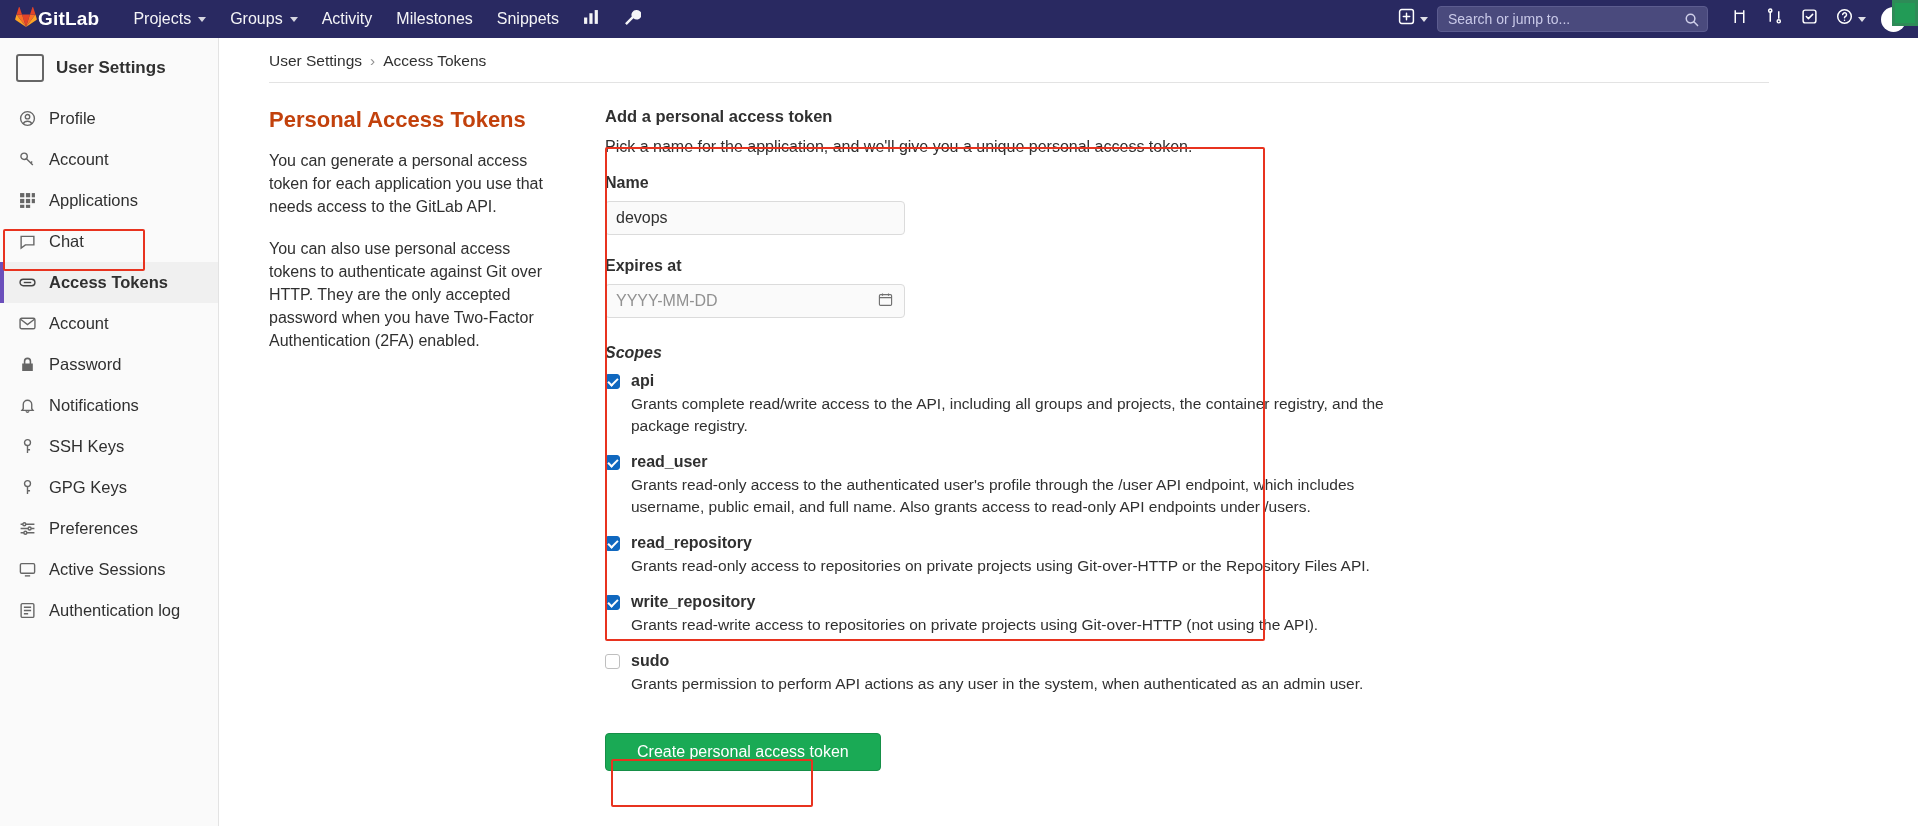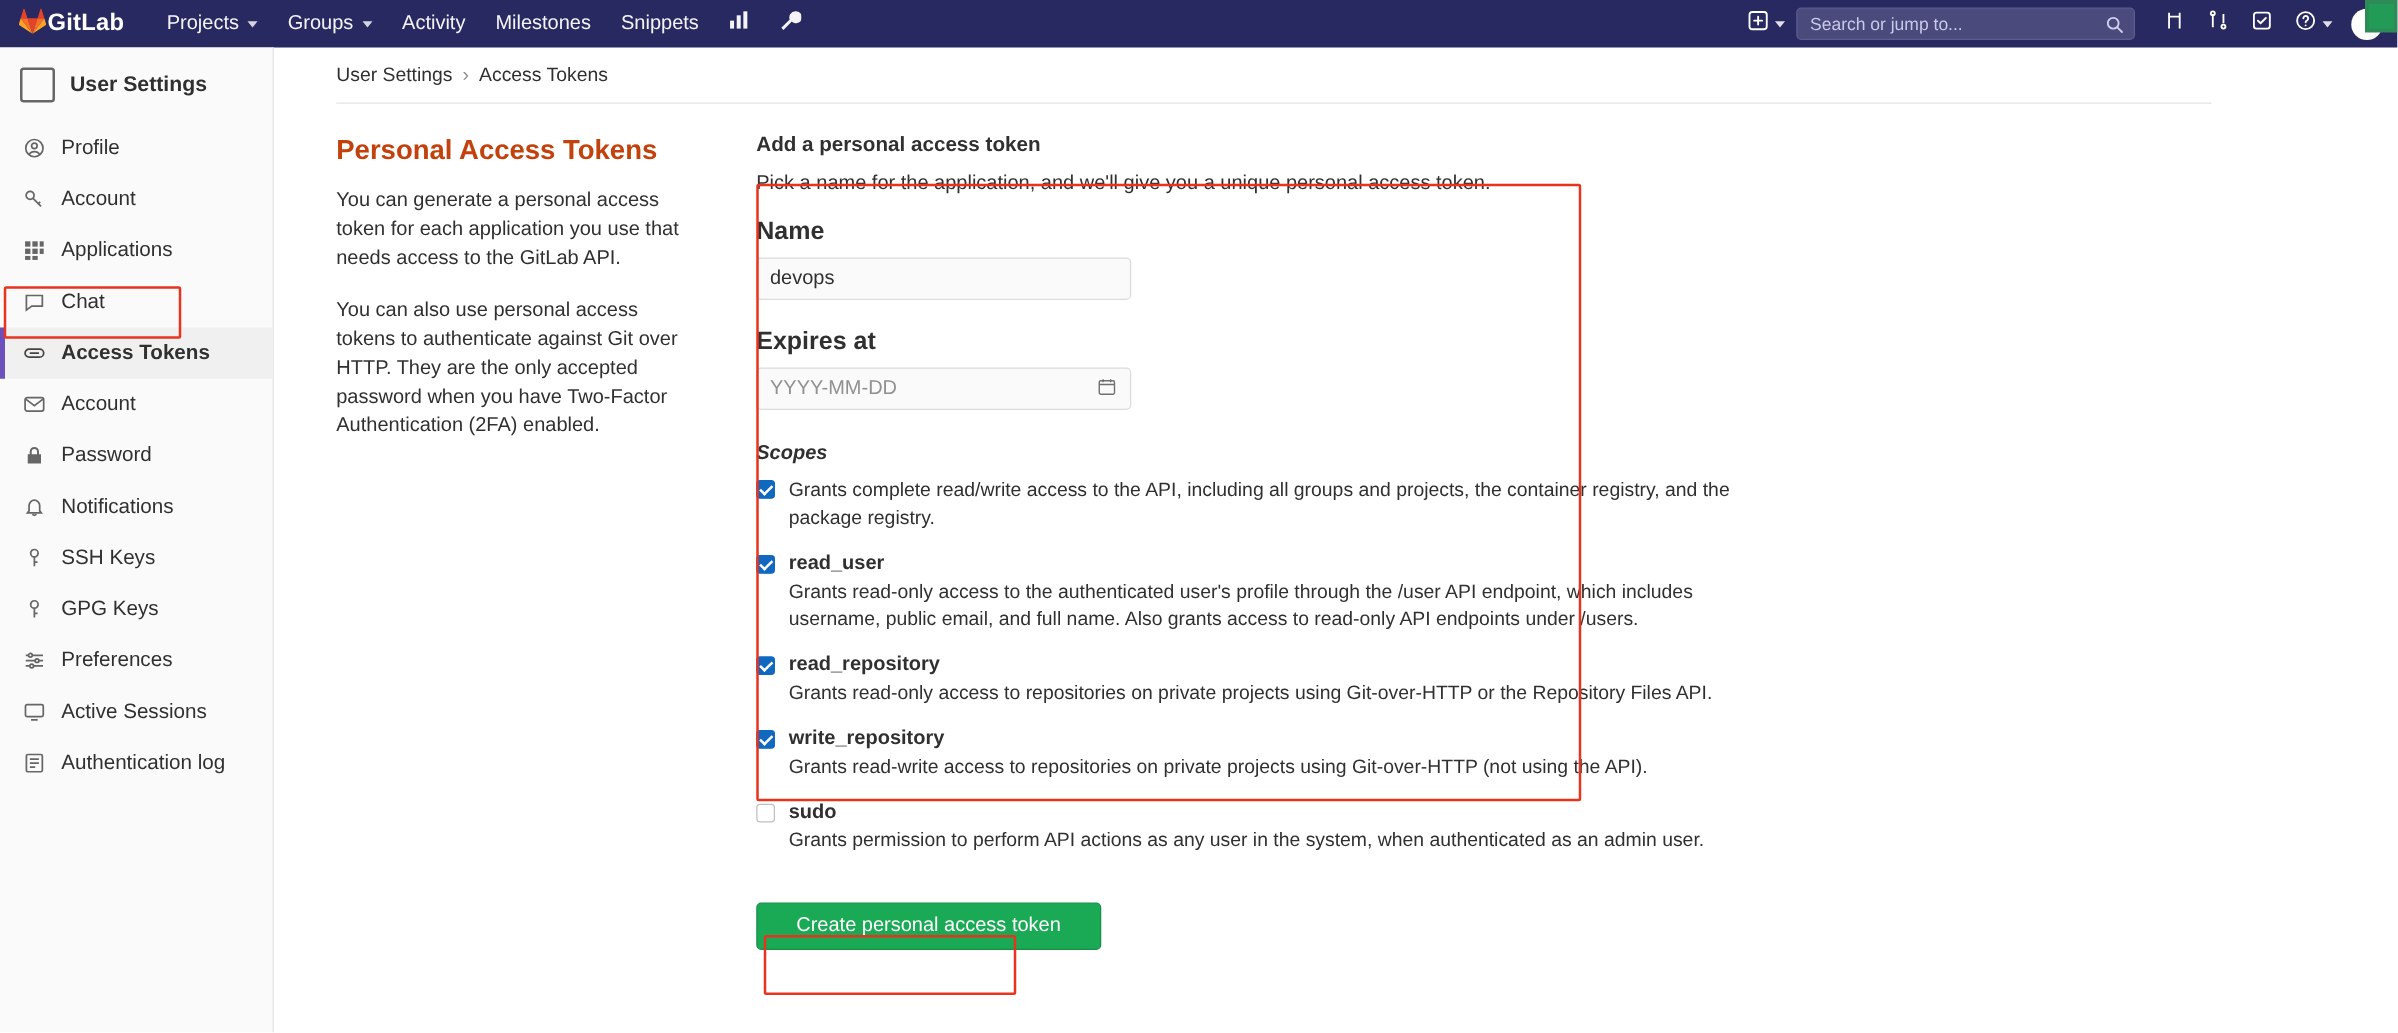--- a/index.html
+++ b/index.html
@@ -207,21 +207,21 @@
     margin: 0 0 12px 0;
     color: #303030;
   }
   .sub-desc {
     font-size: 16px;
     color: #303030;
     margin: 0 0 18px 0;
   }
 
   .field-label {
-    font-size: 20px;
+    font-size: 16px;
     font-weight: bold;
     margin-bottom: 9px;
     color: #303030;
   }
   .text-input {
     width: 300px;
     height: 34px;
     border: 1px solid #dbdbdb;
     border-radius: 4px;
     padding: 6px 10px;
@@ -601,20 +601,21 @@
                 <rect x="1.5" y="2.8" width="13" height="11.5" rx="1.2"></rect>
                 <path d="M1.5 6h13M4.8 1.5v2.6M11.2 1.5v2.6"></path>
               </svg>
           </span>
         </div>
 
         <div class="scopes-title">Scopes</div>
 
         <div class="scope">
           <span class="cb checked"></span>
+          <span class="name">api</span>
           <span class="desc">Grants complete read/write access to the API, including all groups and projects, the container registry, and the package registry.</span>
         </div>
 
         <div class="scope">
           <span class="cb checked"></span>
           <span class="name">read_user</span>
           <span class="desc">Grants read-only access to the authenticated user's profile through the /user API endpoint, which includes username, public email, and full name. Also grants access to read-only API endpoints under /users.</span>
         </div>
 
         <div class="scope">

